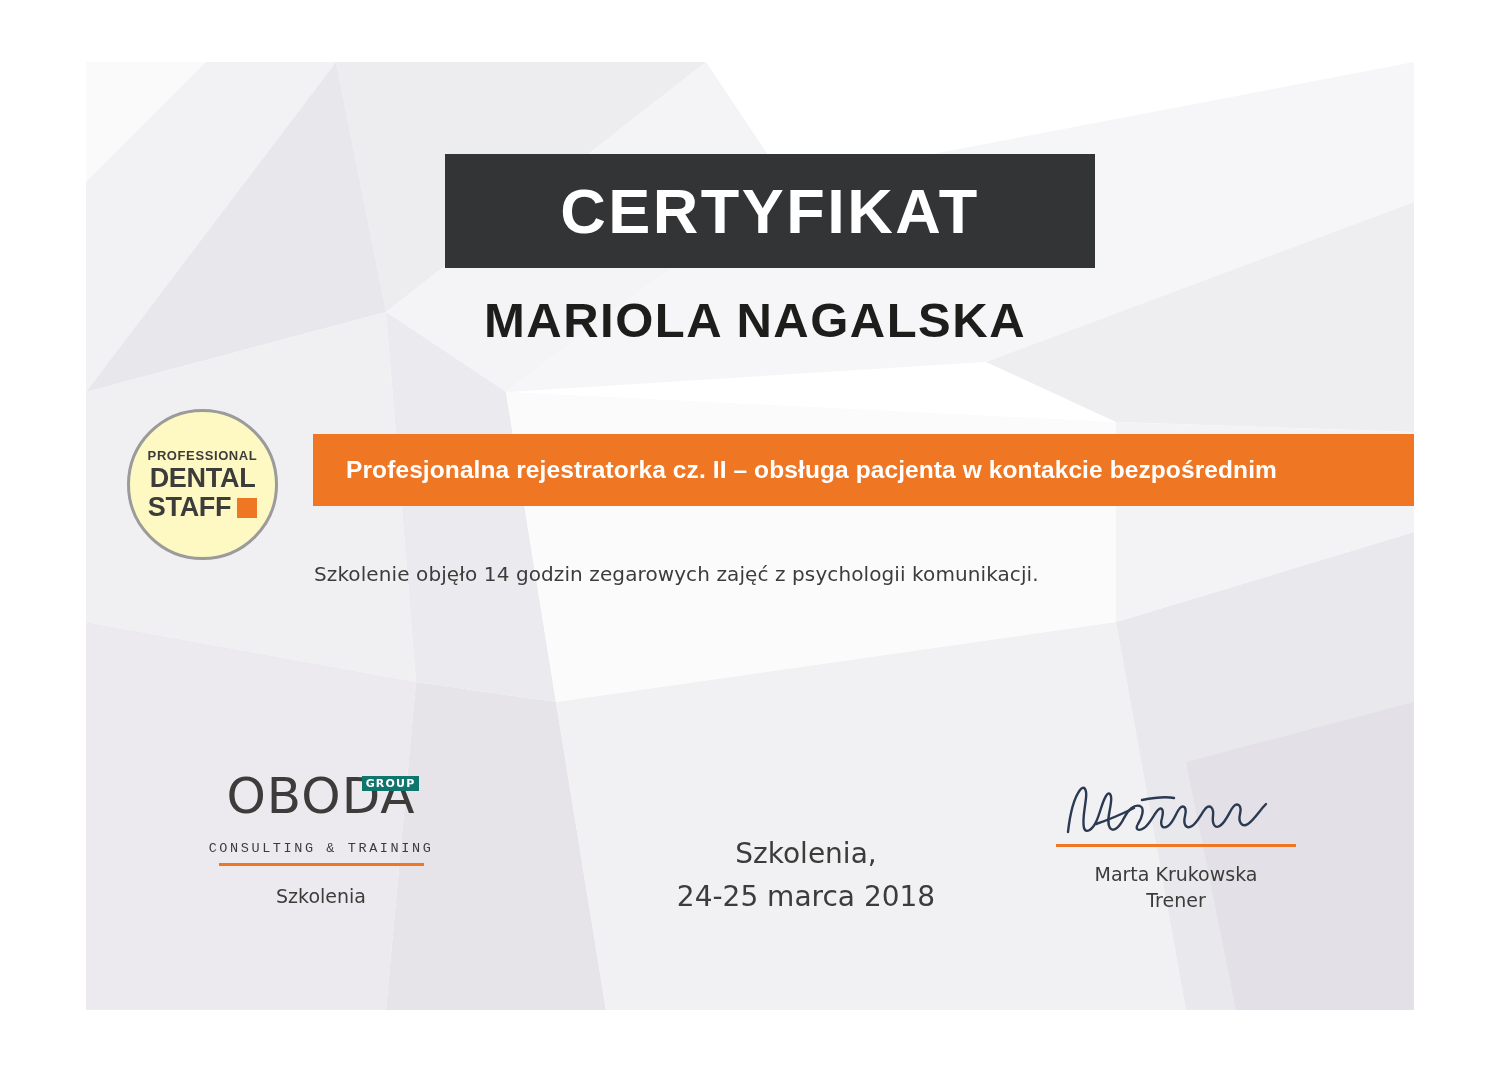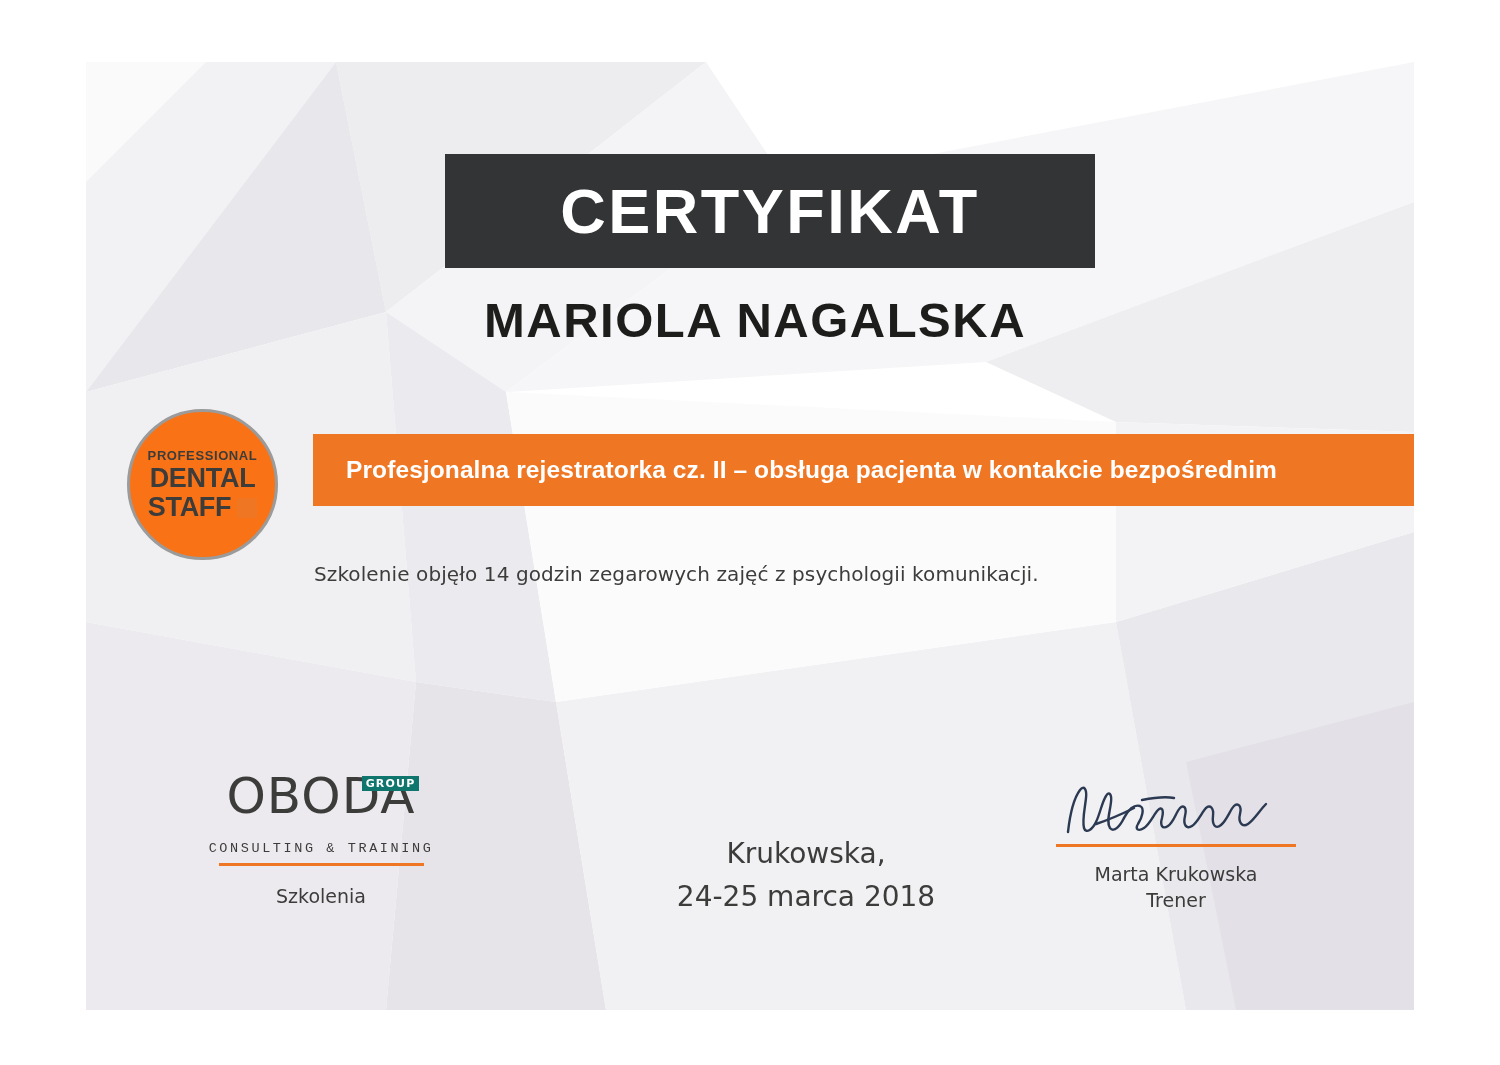--- a/index.html
+++ b/index.html
@@ -89,21 +89,21 @@
 
   
   .pds-logo {
     position: absolute;
     left: 41px;
     top: 347px;
     width: 151px;
     height: 151px;
     border-radius: 50%;
     border: 3px solid #9b9b9b;
-    background: #f97316;
+    background: #fef9c3;
     display: flex;
     flex-direction: column;
     align-items: center;
     justify-content: center;
     box-sizing: border-box;
   }
   .pds-logo .l1 {
     font-size: 13px;
     font-weight: bold;
     letter-spacing: 0.6px;
@@ -289,21 +289,21 @@
       </span>
       <div class="sub">CONSULTING &amp; TRAINING</div>
       <div class="rule"></div>
     </div>
     <div class="role">
       <div>Szkolenia</div>
     </div>
   </div>
 
   <div class="placedate">
-    <div>Krukowska,</div>
+    <div>Szkolenia,</div>
     <div>24-25 marca 2018</div>
   </div>
 
   <div class="signature">
     <svg class="sig-svg" width="240" height="62" viewBox="0 0 240 62">
       <g fill="none" stroke="#2b3a52" stroke-width="2.4" stroke-linecap="round" stroke-linejoin="round">
         <path d="M12 52 C14 34, 18 18, 24 10 C28 5, 31 9, 30 18 C29 28, 26 40, 28 48 C30 54, 36 50, 40 42 C44 34, 46 22, 50 16 C53 11, 56 14, 55 22 C54 32, 50 42, 54 48 C58 53, 64 46, 68 38"></path>
         <path d="M40 44 C52 40, 66 34, 78 28"></path>
         <path d="M68 38 C72 30, 78 24, 84 26 C89 28, 86 38, 82 44 C79 49, 82 52, 88 48 C94 44, 98 34, 102 30 C106 26, 108 30, 106 38 C104 45, 106 50, 112 46 C118 42, 120 32, 124 28 C128 24, 131 28, 129 36 C127 44, 130 50, 136 46 C142 42, 146 32, 150 28"></path>
         <path d="M150 28 C154 24, 158 28, 157 36 C156 44, 159 50, 165 45 C171 40, 174 30, 178 26 C182 22, 186 26, 184 34 C182 42, 186 48, 192 44 C198 40, 204 30, 210 24"></path>

